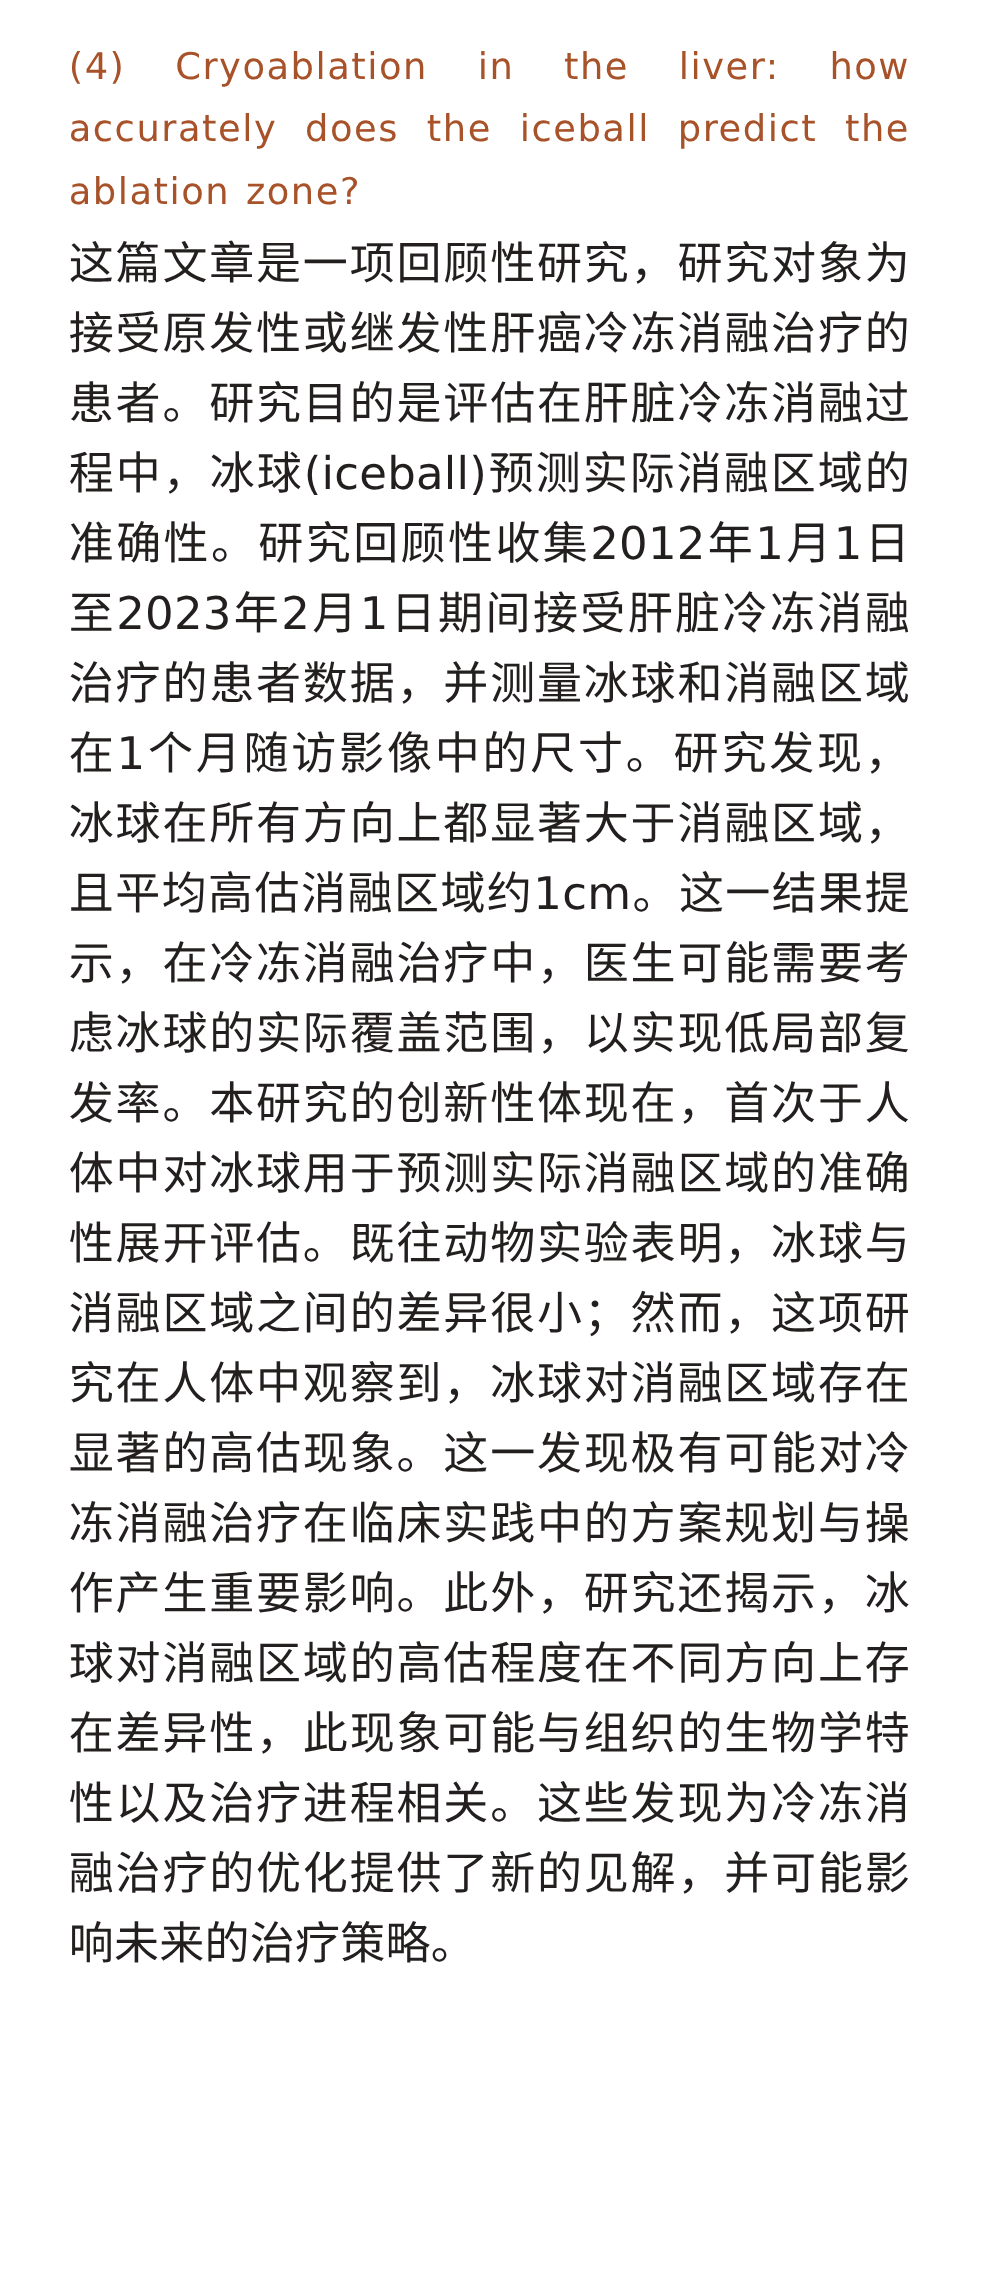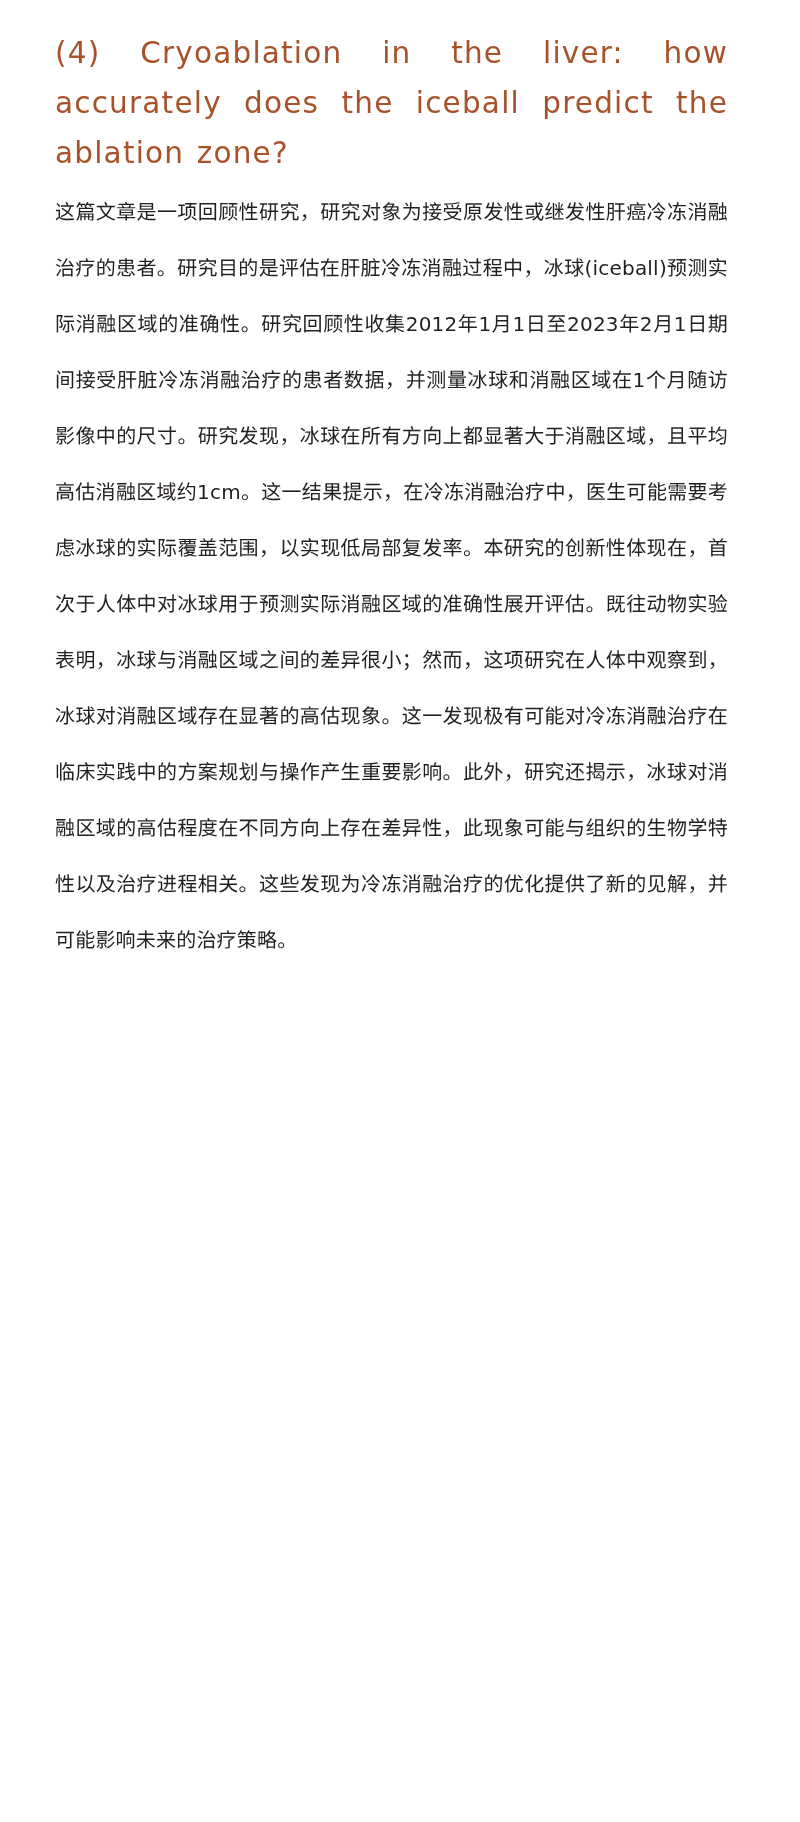--- a/index.html
+++ b/index.html
@@ -29,21 +29,21 @@
     letter-spacing: 1.2px;
     font-weight: 400;
     margin: 0 0 6px 0;
     text-align: justify;
     text-align-last: left;
     word-spacing: 2px;
   }
   .article-body {
     color: #231f1e;
     font-family: "DejaVu Sans", sans-serif;
-    font-size: 20px;
+    font-size: 36px;
     line-height: 56px;
     letter-spacing: 0.2px;
     margin: 0;
     text-align: justify;
     text-align-last: left;
     text-justify: inter-character;
   }
 </style>
 </head>
 <body>

